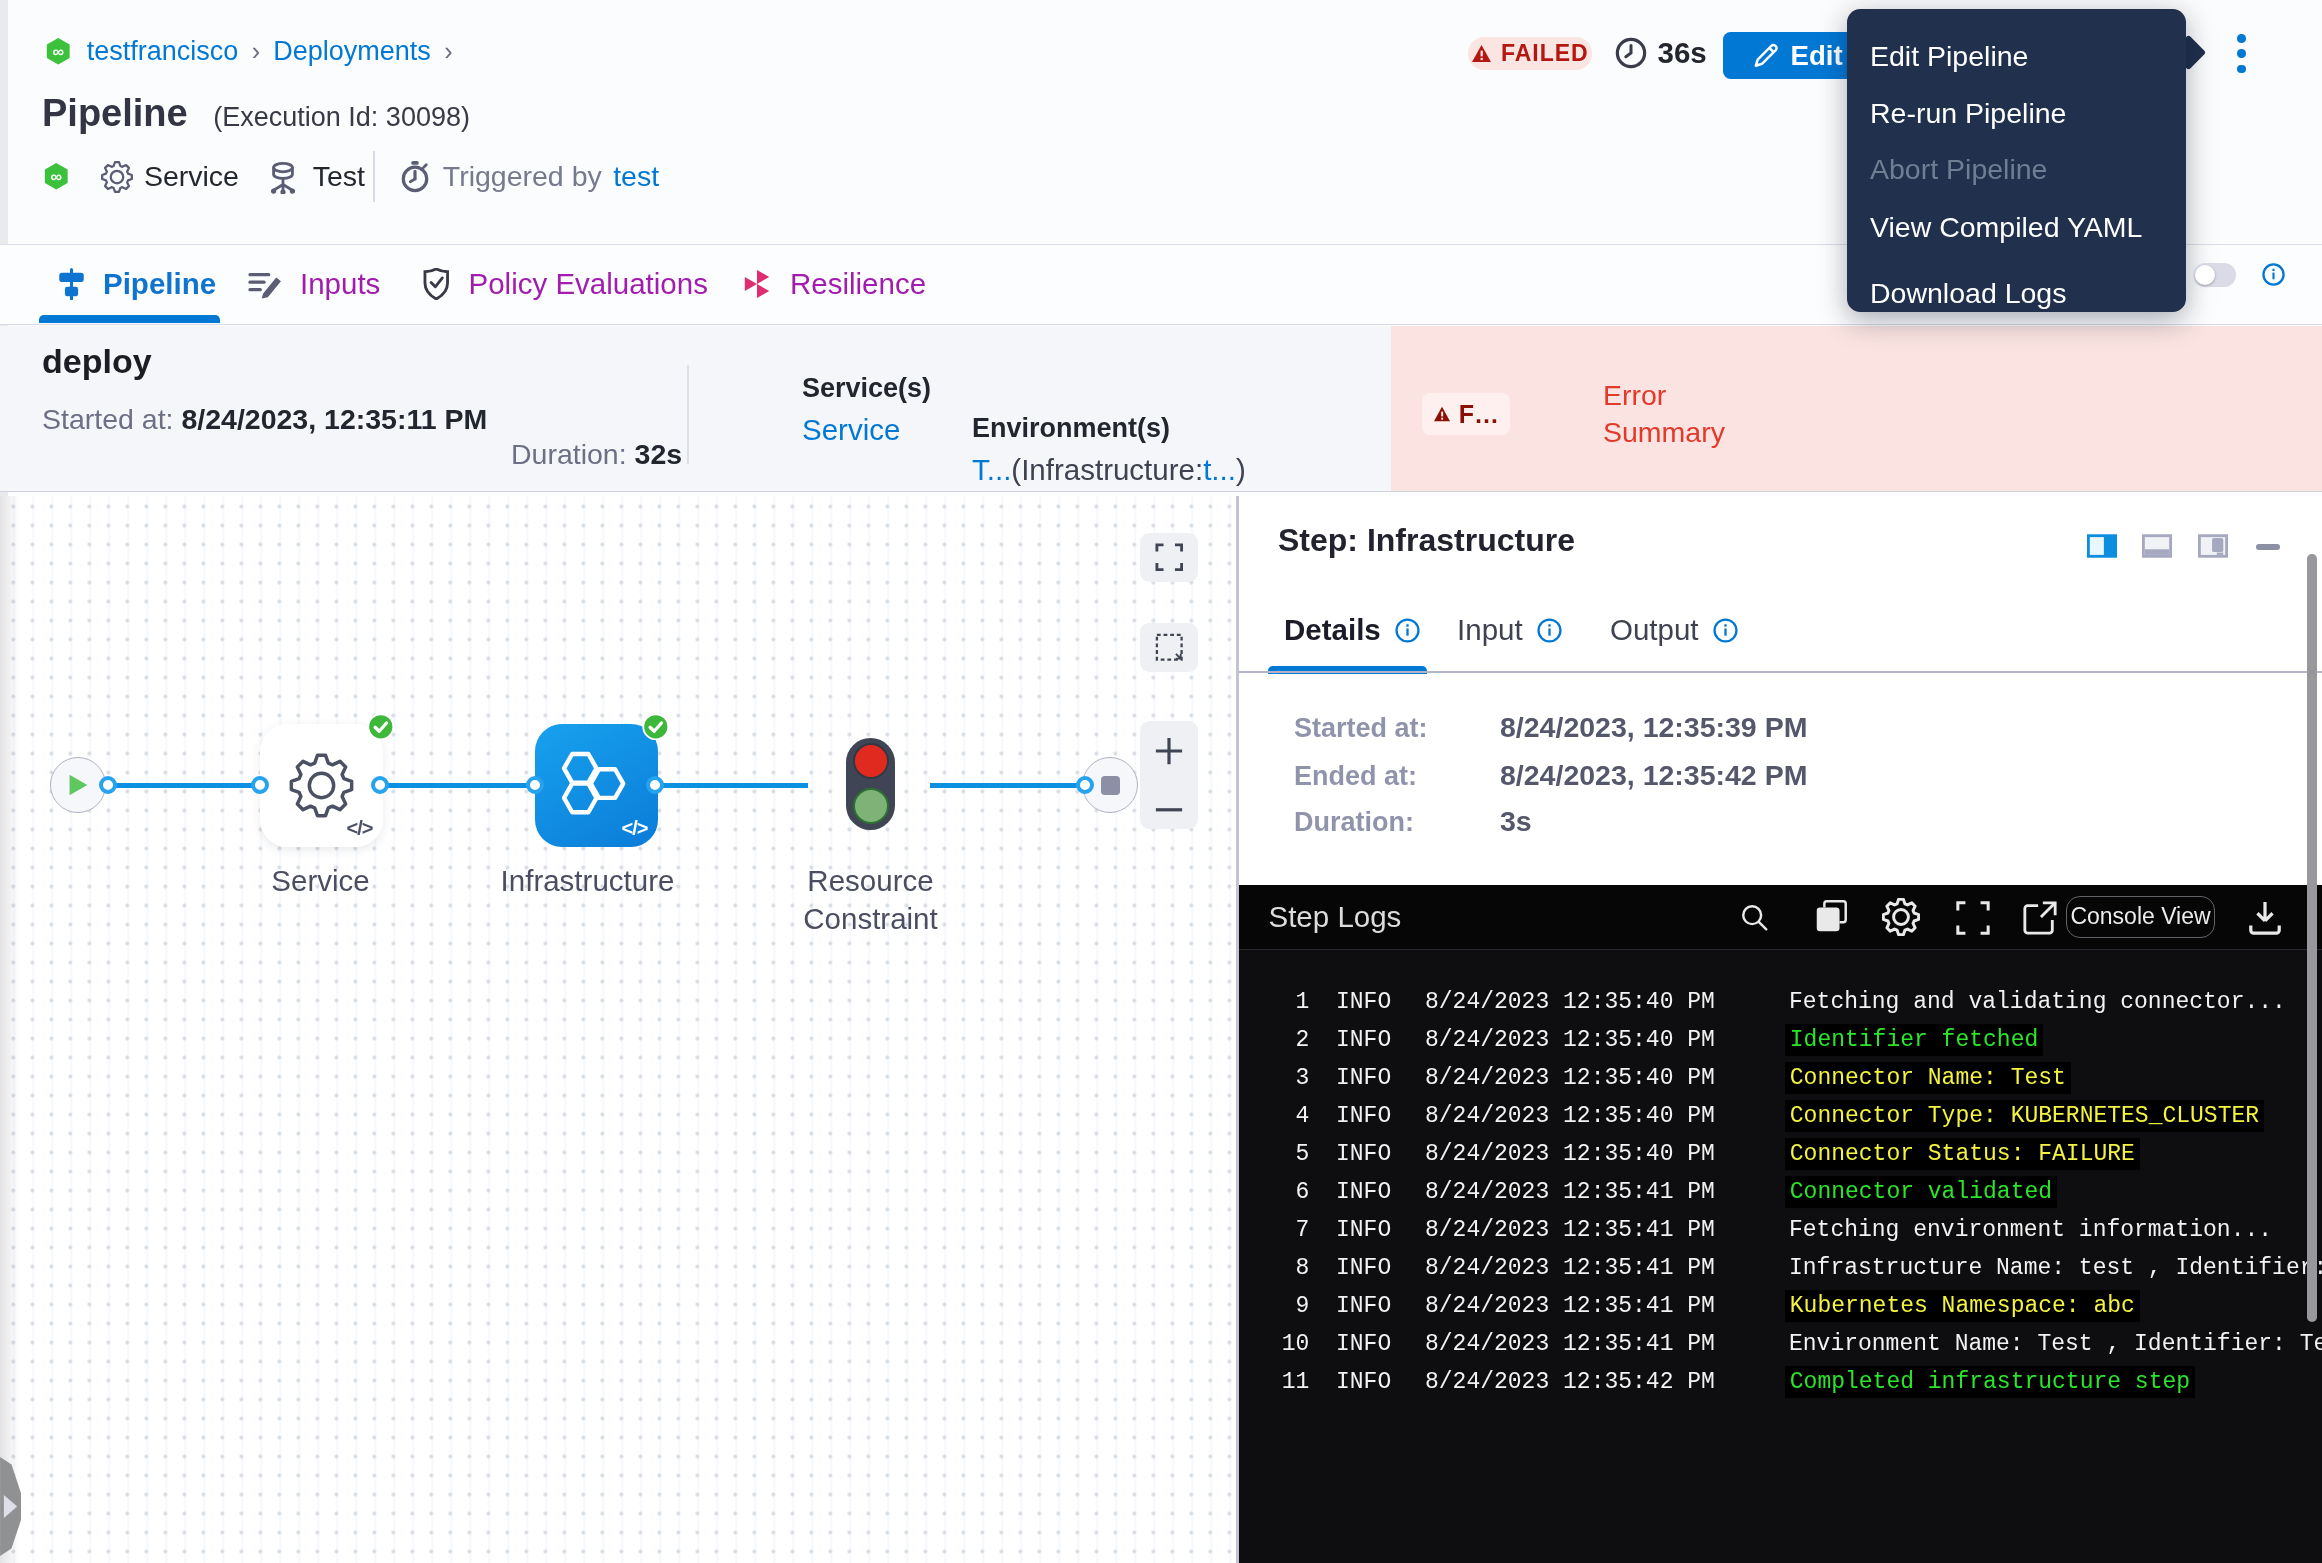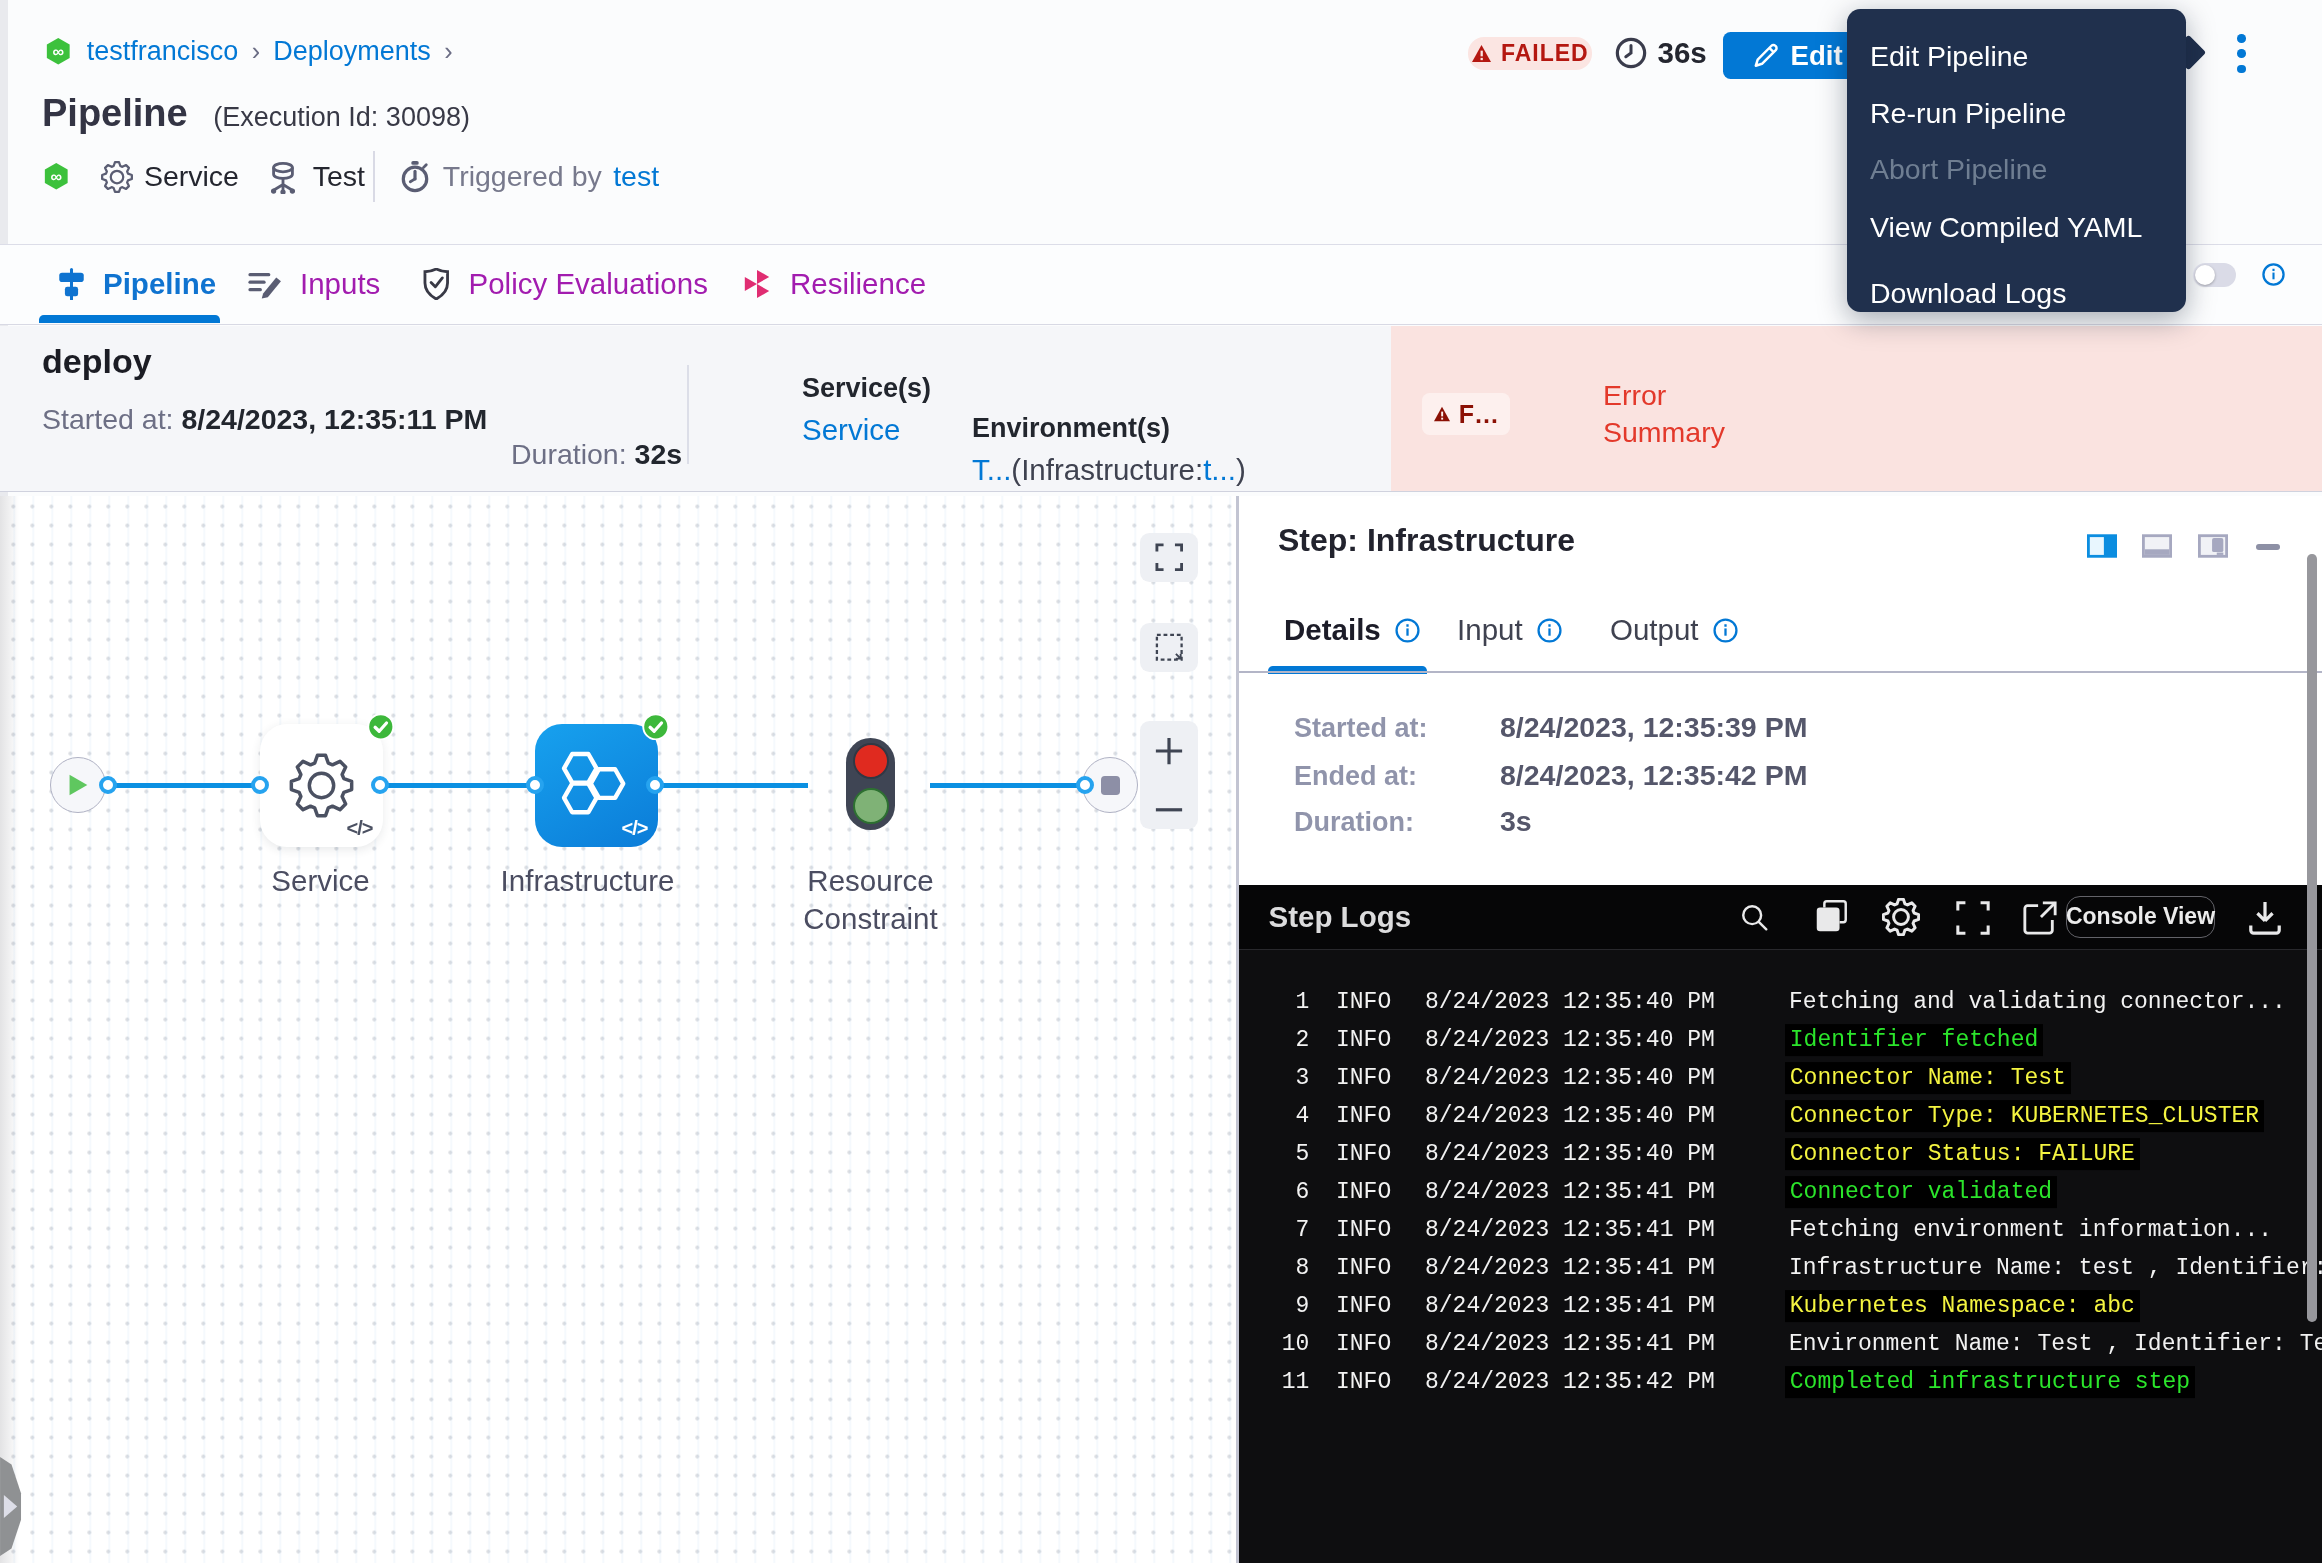--- a/index.html
+++ b/index.html
@@ -81,21 +81,21 @@
   .layico { position:absolute; top:534px; }
   #dtabs { left:1284px; top:613px; display:flex; align-items:center; font-size:29.5px; color:#3f4250; }
   #dtab-underline { left:1268px; top:666px; width:159px; height:7.6px; background:#0278d5; border-radius:4.8px 4.8px 0 0; }
   #dtabs-border { left:1239px; top:671px; width:1083px; height:1.9px; background:#b3b5c7; }
   .drow { position:absolute; left:1294px; font-size:27px; font-weight:700; color:#9094ab; }
   .dval { position:absolute; left:1500px; font-size:28.5px; font-weight:700; color:#55576b; }
 
   
   #console { left:1239px; top:885px; width:1083px; height:679px; background:#0e0e10; overflow:hidden; }
   #conhead { position:absolute; left:0; top:0; width:1083px; height:65px; background:#060607; border-bottom:1.9px solid #28282c;
-     display:flex; align-items:center; color:#e9e9ea;font-weight:bold; }
+     display:flex; align-items:center; color:#e9e9ea; }
   #conhead .t { font-size:29.5px; margin-left:29.5px; color:#dcdcdd; }
   #loglist { position:absolute; left:0; top:98px; width:1083px; }
   .logline { position:relative; height:38px; font-family:"Liberation Mono", monospace; font-size:23px; color:#f2f2f2; white-space:pre; }
   .logline span { position:absolute; top:50%; transform:translateY(-50%); }
   .ln { left:13.3px; width:57px; text-align:right; }
   .li { left:97px; }
   .lt { left:186px; }
   .lm { left:546px; background:#000; padding:2.9px 4.8px; }
   .lgreen { color:#2be52b; }
   .lyellow { color:#f4f440; }

